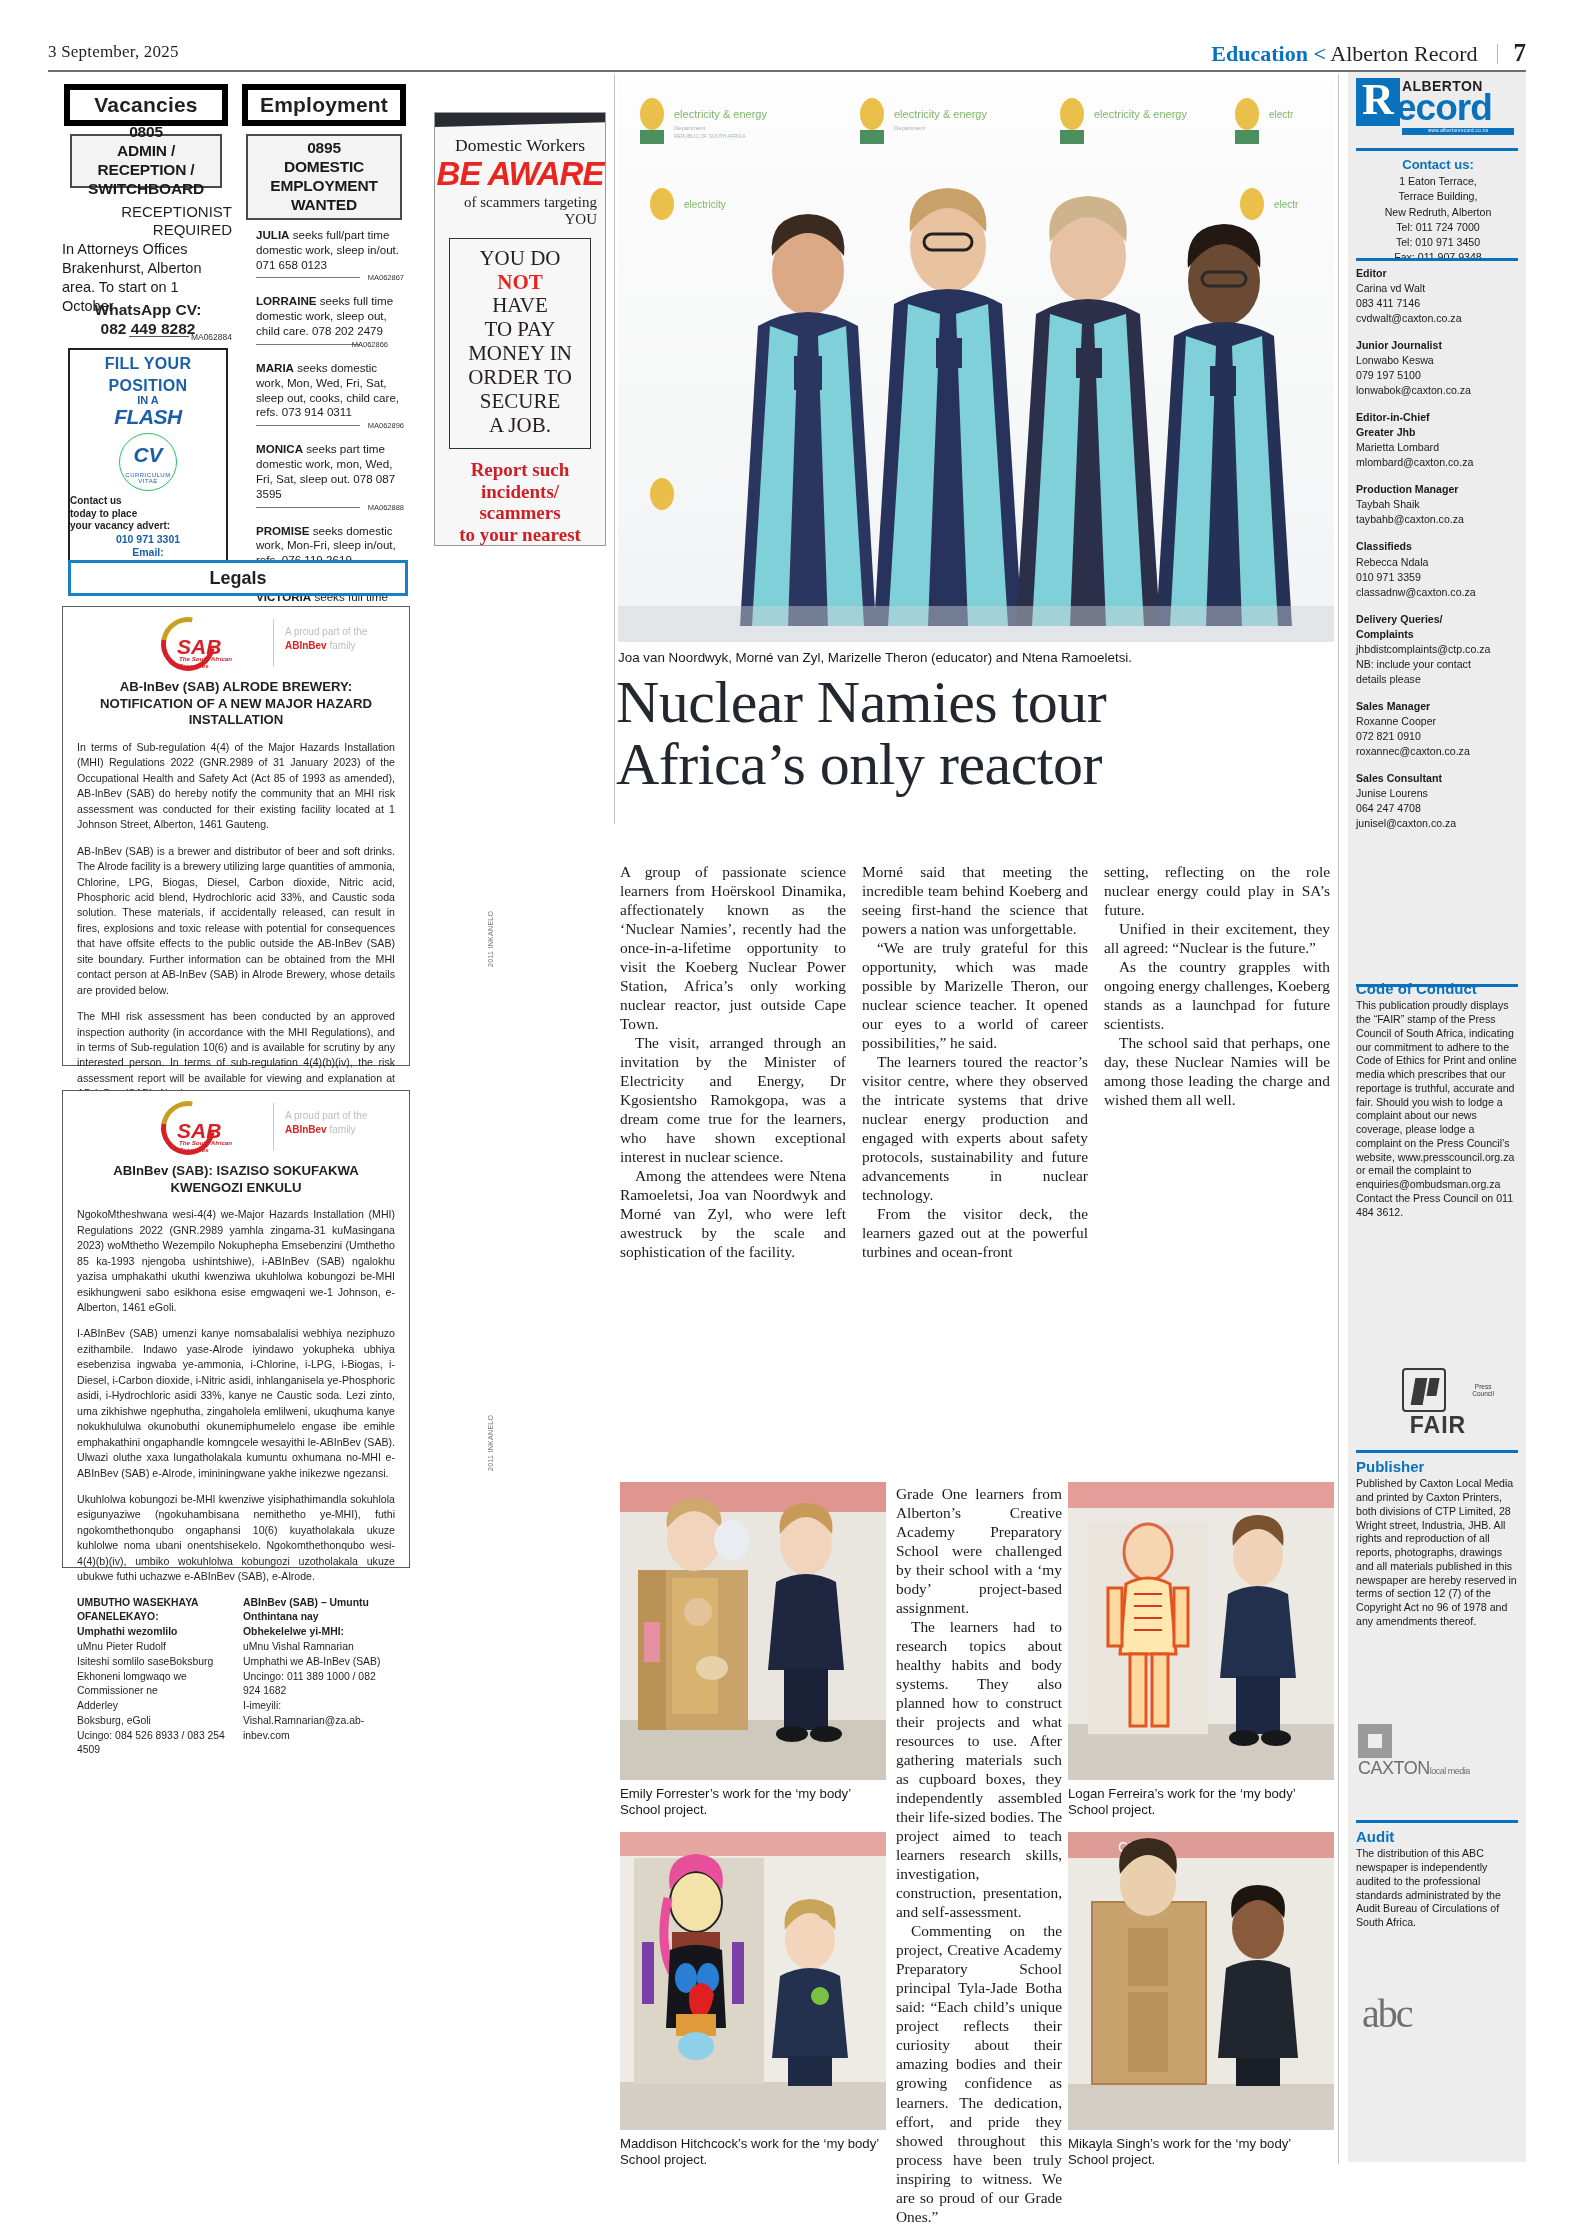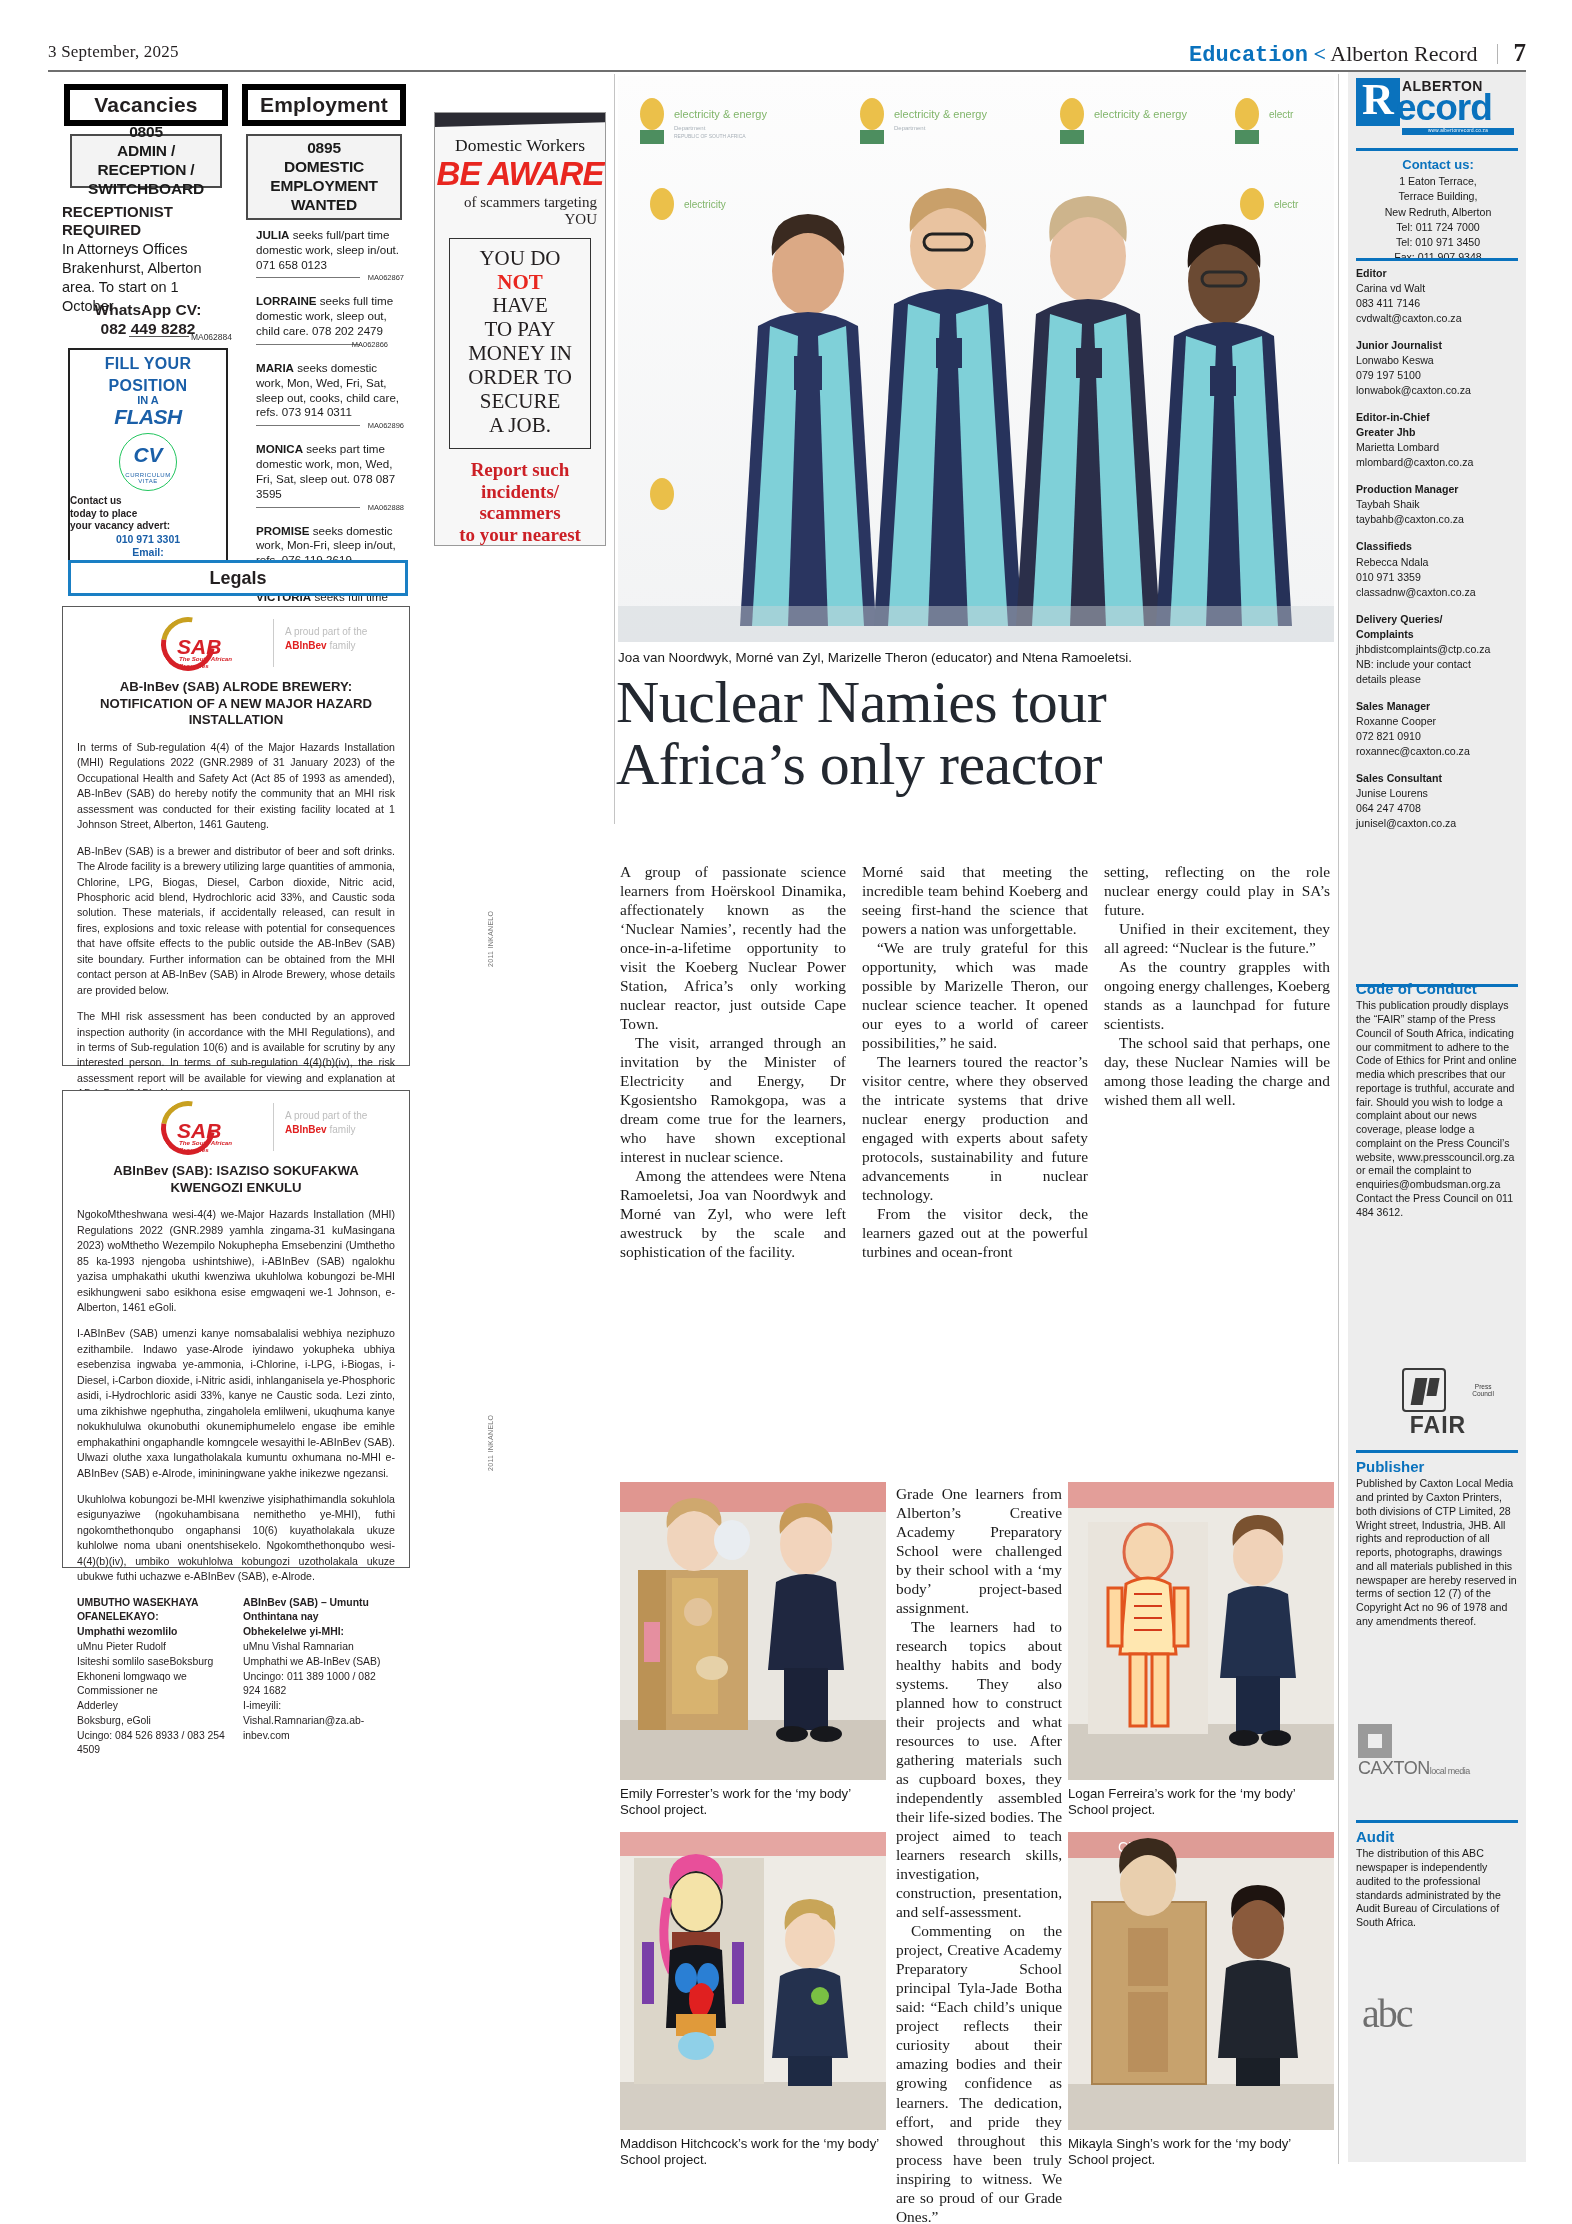--- a/index.html
+++ b/index.html
@@ -11,21 +11,21 @@
     color:#231f20;
     position:relative;
     overflow:hidden;
   }
   .page { position:relative; width:1572px; height:2224px; }
 
   
   .masthead { position:absolute; left:48px; top:42px; width:1478px; height:30px; }
   .masthead .date { position:absolute; left:0; top:0; font-family:"Liberation Serif", serif; font-size:17px; color:#231f20; letter-spacing:.2px; }
   .masthead .sec { position:absolute; right:0; top:-3px; font-family:"Liberation Serif", serif; font-size:22px; white-space:nowrap; }
-  .masthead .sec .edu { color:#0a72bd; font-weight:bold;font-family:Liberation Mono, monospace; }
+  .masthead .sec .edu { color:#0a72bd; font-weight:bold; }
   .masthead .sec .lt { color:#0a72bd; font-weight:bold; }
   .masthead .sec .ar { color:#231f20; }
   .masthead .sec .pipe { display:inline-block; width:1px; height:20px; background:#b5b5b5; margin:0 10px -3px 14px; }
   .masthead .sec .pg { font-weight:bold; font-size:25px; }
   .rule-top { position:absolute; left:48px; top:70px; width:1478px; height:2px; background:#6f6f6f; }
 
   
   .vline { position:absolute; background:#c4c4c4; width:1px; }
 
   
@@ -33,21 +33,21 @@
     position:absolute; border:6px solid #000000; background:#fff;
     display:flex; align-items:center; justify-content:center;
     font-weight:bold; font-size:21px; color:#231f20; letter-spacing:.2px;
   }
   .codebox {
     position:absolute; border:2px solid #4a4a4a; background:#f3f3f3;
     display:flex; flex-direction:column; align-items:center; justify-content:center;
     font-weight:bold; font-size:15.5px; line-height:1.22; text-align:center; color:#1a1a1a;
     font-family:"Liberation Sans", sans-serif; letter-spacing:-.2px;
   }
-  .ad-title { position:absolute; text-align:left; font-weight:bold; font-size:15px; line-height:1.2; }
+  .ad-title { position:absolute; text-align:right; font-weight:normal; font-size:15px; line-height:1.2; }
   .ad-body  { position:absolute; font-size:14.5px; line-height:1.3; color:#1a1a1a; }
   .ad-cta   { position:absolute; text-align:center; font-weight:bold; font-size:15.5px; line-height:1.25; }
   .ad-ref   { position:absolute; font-size:8.5px; text-align:right; color:#333; }
   .ad-ref::before { content:""; display:inline-block; height:1px; background:#555; width:60px; vertical-align:3px; margin-right:2px; }
 
   .clsitem { position:absolute; font-size:11.6px; line-height:1.28; color:#1a1a1a; }
   .clsitem b { font-weight:bold; }
   .clsrule { position:absolute; height:1px; background:#777; }
   .clsref  { position:absolute; font-size:7.5px; color:#333; text-align:right; }
 

